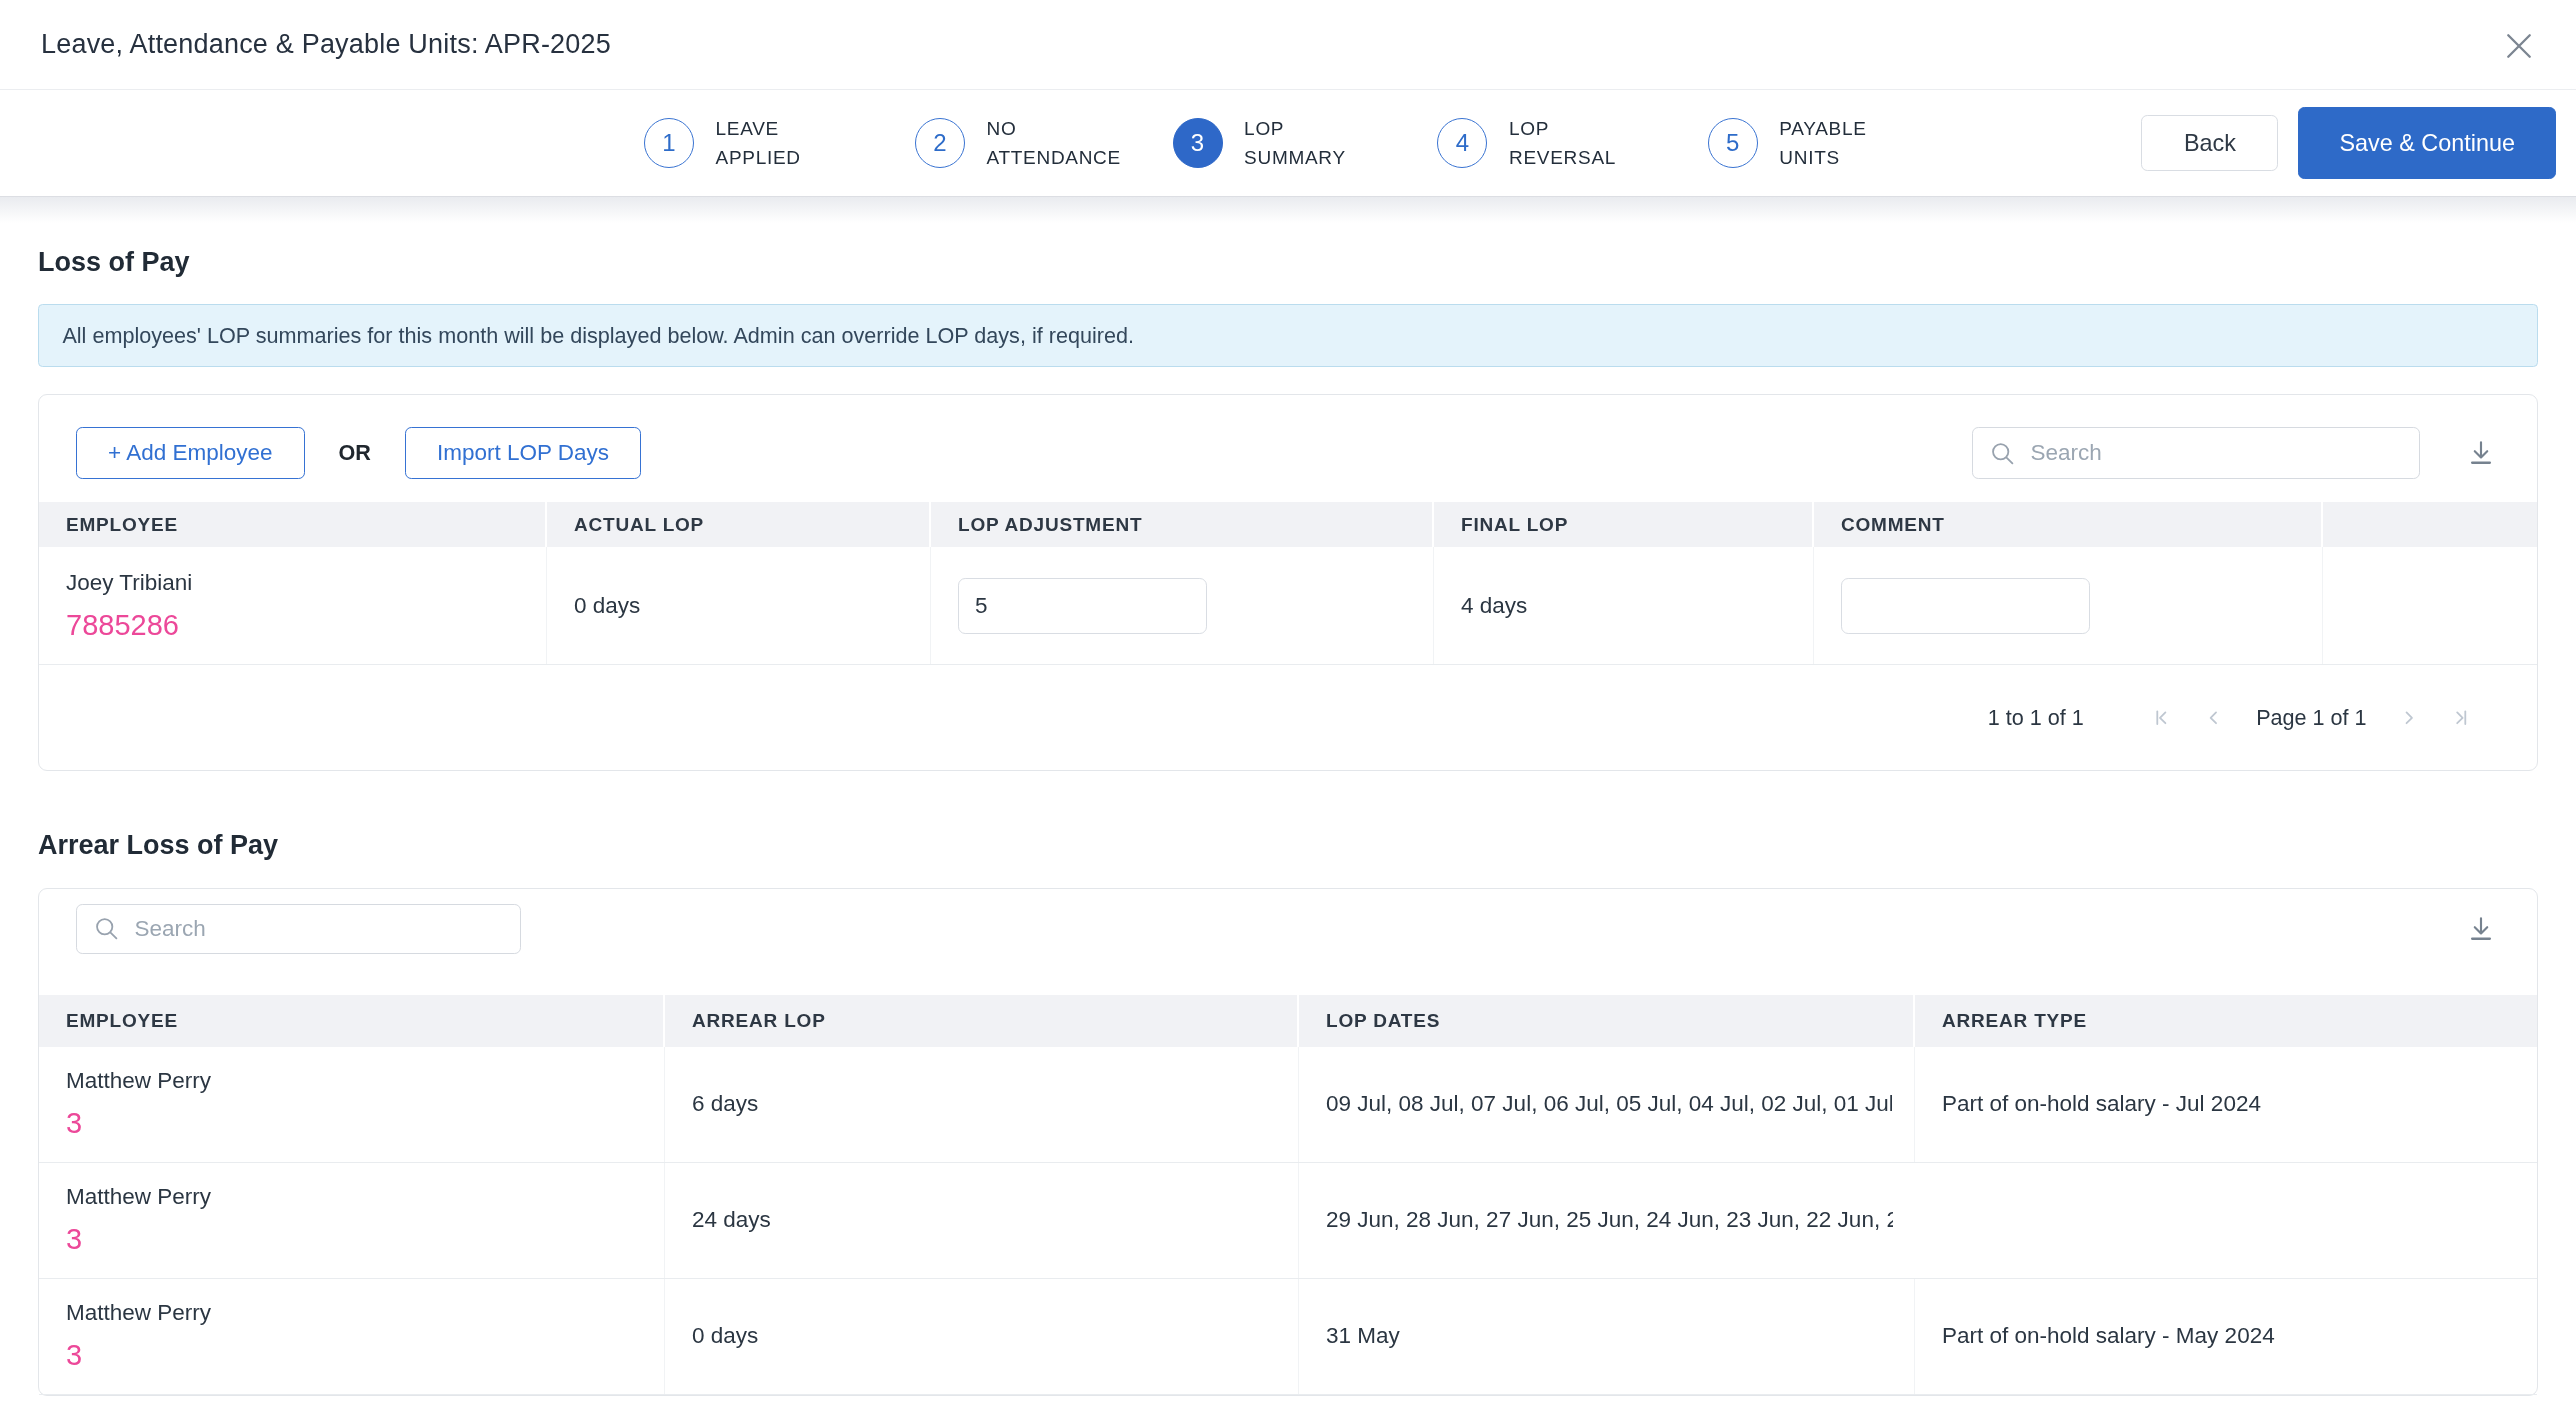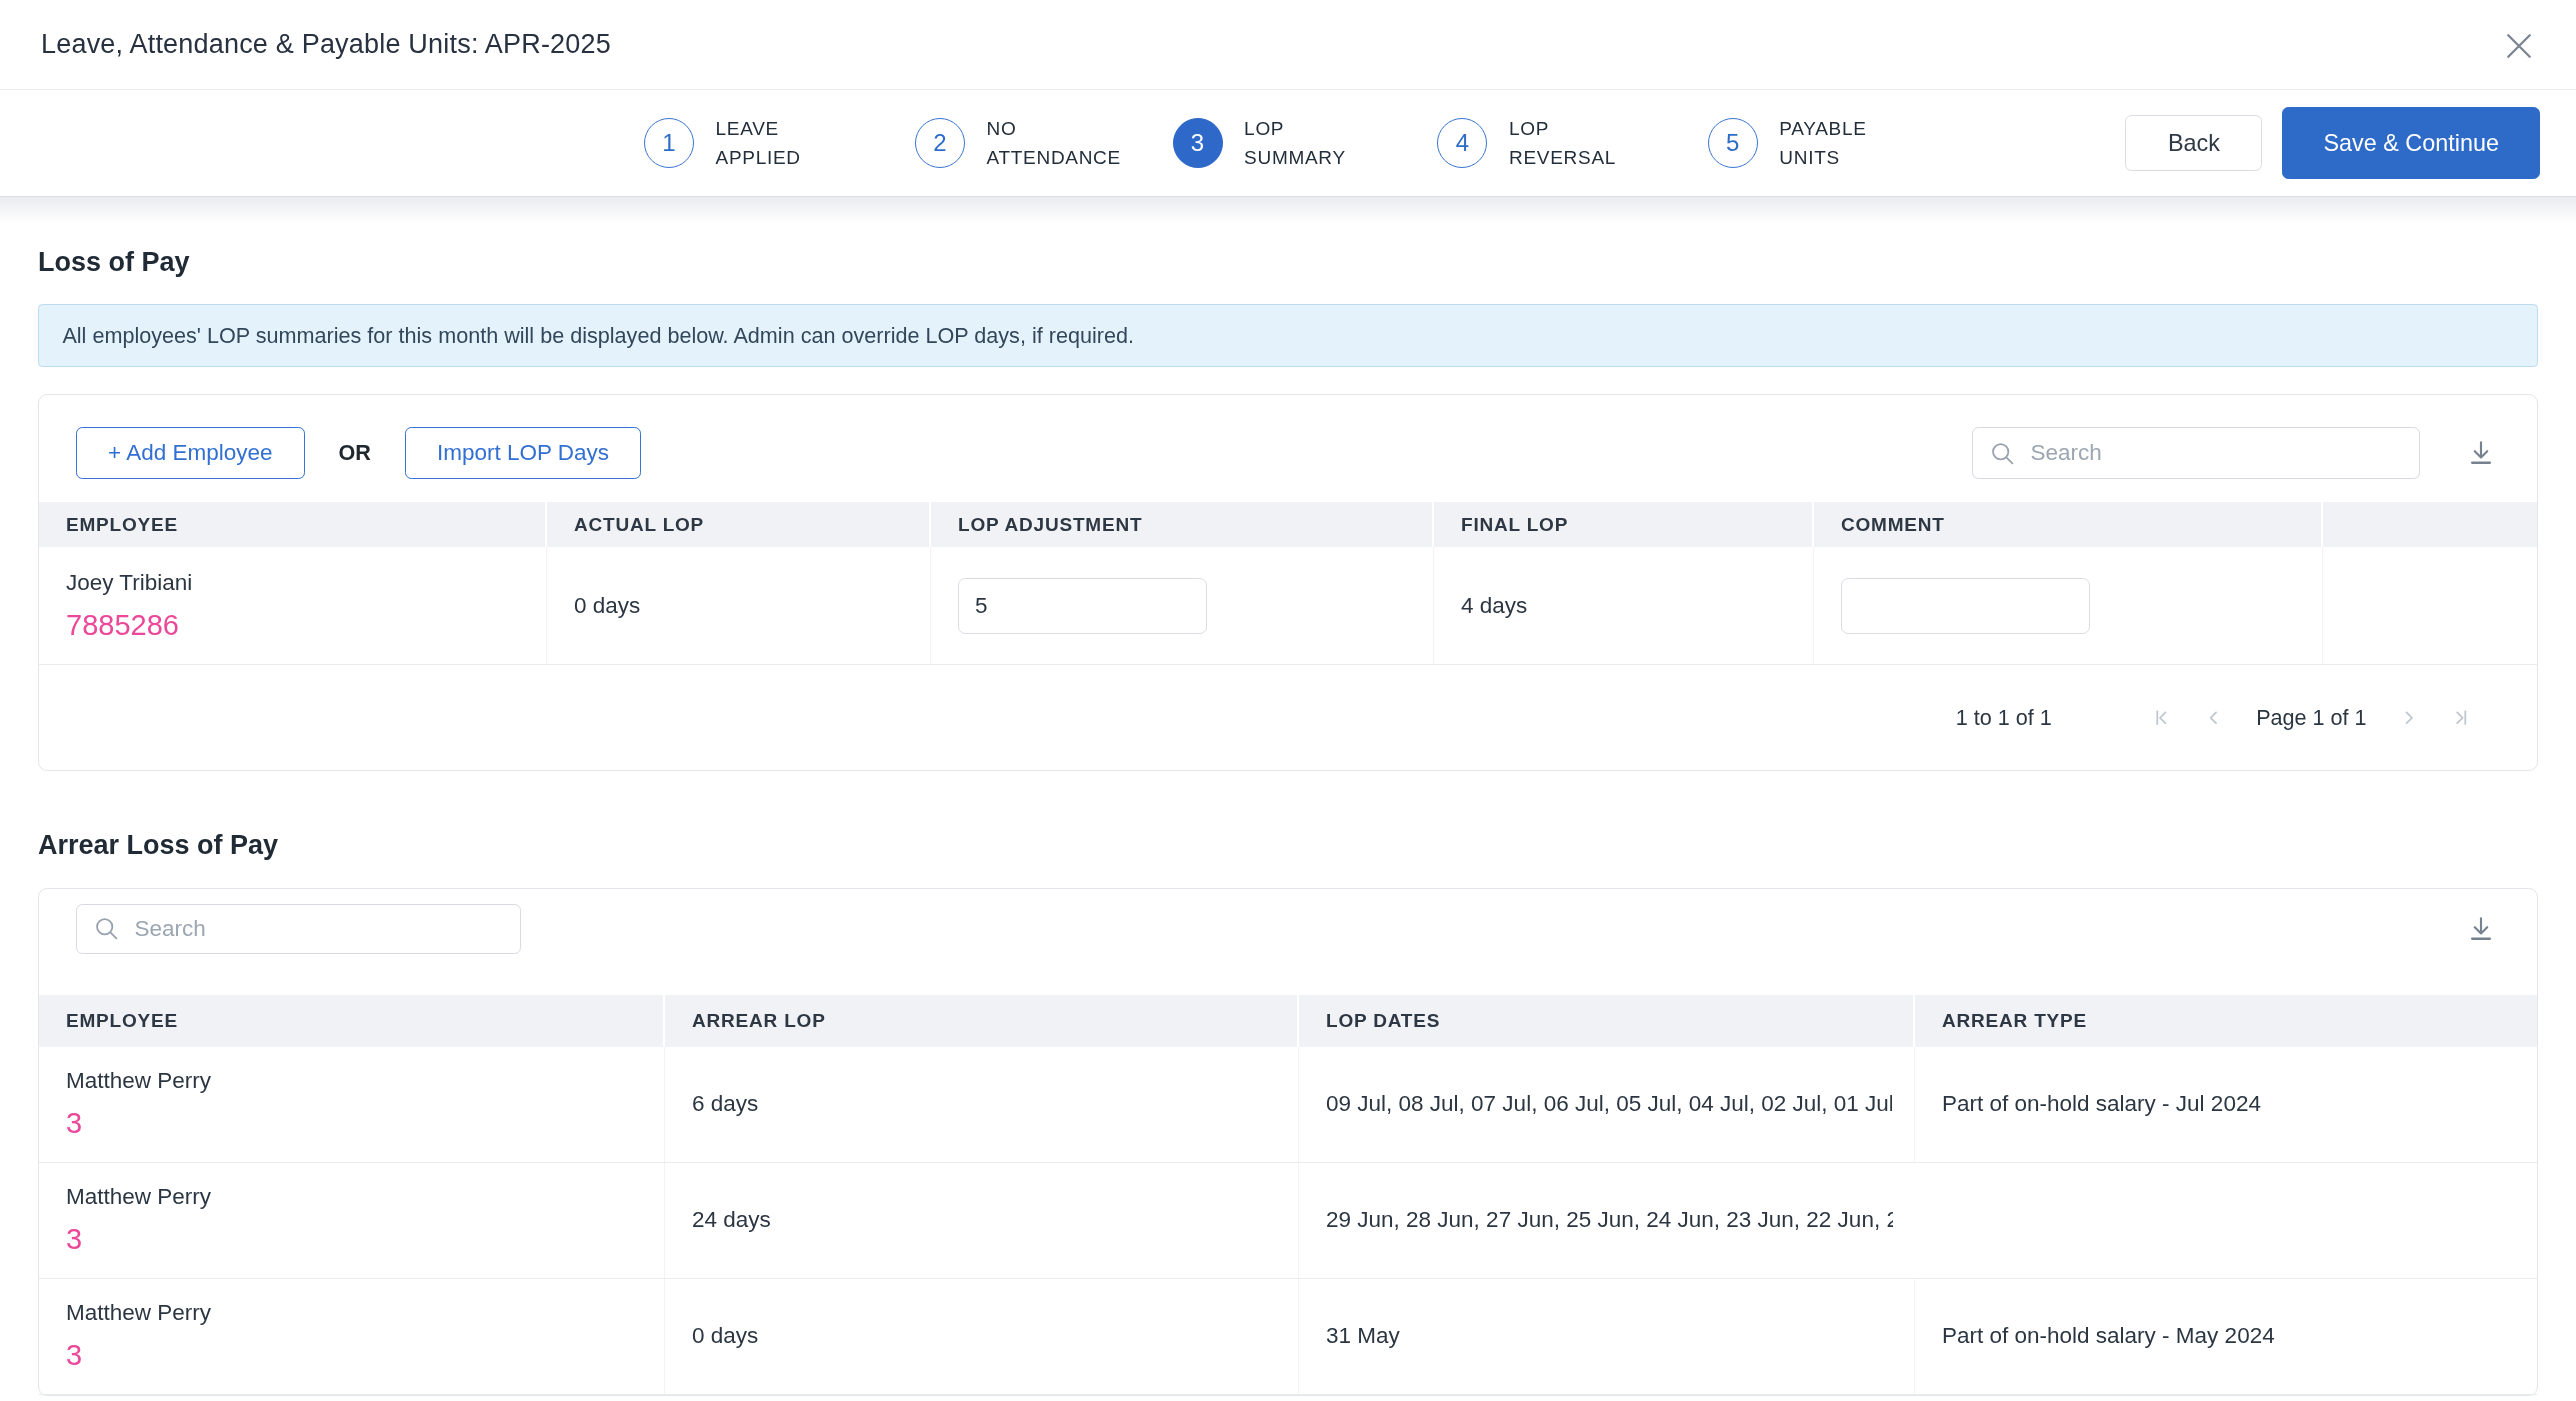--- a/index.html
+++ b/index.html
@@ -18,21 +18,21 @@
   .stepper { position:absolute; left:50%; top:0; height:100%; transform:translateX(-50%);
              display:flex; align-items:center; gap:47px; }
   .step { display:flex; align-items:center; gap:21.6px; cursor:pointer; }
   .step-circle { width:50px; height:50px; border-radius:50%; border:1.8px solid #3a74d2;
                  color:#2e6cc9; font-size:24px; display:flex; align-items:center;
                  justify-content:center; background:#fff; flex:0 0 auto; }
   .step.active .step-circle { background:#2e68c8; border-color:#2e68c8; color:#fff; }
   .step-label { font-size:19px; font-weight:500; letter-spacing:0.7px; color:#232e3b;
                 text-transform:uppercase; line-height:1.55; }
   .step:nth-child(2) .step-label { max-width:140px; }
-  .stepbar-actions { position:absolute; right:36px; top:0; height:100%;
+  .stepbar-actions { position:absolute; right:20px; top:0; height:100%;
                      display:flex; align-items:center; }
   .btn-back { height:56px; width:137px; background:#fff; border:0.9px solid #d9dde3;
               border-radius:6.3px; font-size:23.4px; color:#2f3945; cursor:pointer;
               font-family:inherit; }
   .btn-save { height:72px; padding:0 40px; margin-left:20px; background:#2e6ac8;
               border:0.9px solid #2e6ac8; border-radius:6.3px; font-size:23.4px; color:#fff;
               cursor:pointer; font-family:inherit; }
 
   .scroll-shadow { height:27px; border-top:0.9px solid #dcdee3;
                    background:linear-gradient(#e9ebef, rgba(255,255,255,0)); }
@@ -83,21 +83,21 @@
   .emp-id { font-size:29px; color:#ec4899; margin-top:12.6px; }
   .cell-input { width:249px; height:56px; border:0.9px solid #d9dde3; border-radius:7.2px;
                 font-size:22.5px; color:#2b3642; padding:0 16px; font-family:inherit;
                 outline:none; background:#fff; }
   .nowrap { white-space:nowrap; overflow:hidden; display:block; }
   .td.dates { display:flex; justify-content:center; }
 
   
   .pagination { height:105px; display:flex; align-items:center; justify-content:flex-end;
                 padding-right:50px; }
-  .pg-range { font-size:21.6px; color:#2b3642; margin-right:84px; }
+  .pg-range { font-size:21.6px; color:#2b3642; margin-right:52px; }
   .pg-btn { background:none; border:none; cursor:pointer; margin:0 15.3px;
             display:flex; align-items:center; }
   .pg-label { font-size:21.6px; color:#2b3642; margin:0 16px; }
 
   
   .toolbar2 { display:flex; align-items:center; padding:14.4px 36px 41px 37px; }
   .toolbar2 .searchbox { width:445px; height:50px; }
 
   svg { display:block; }
 </style>

